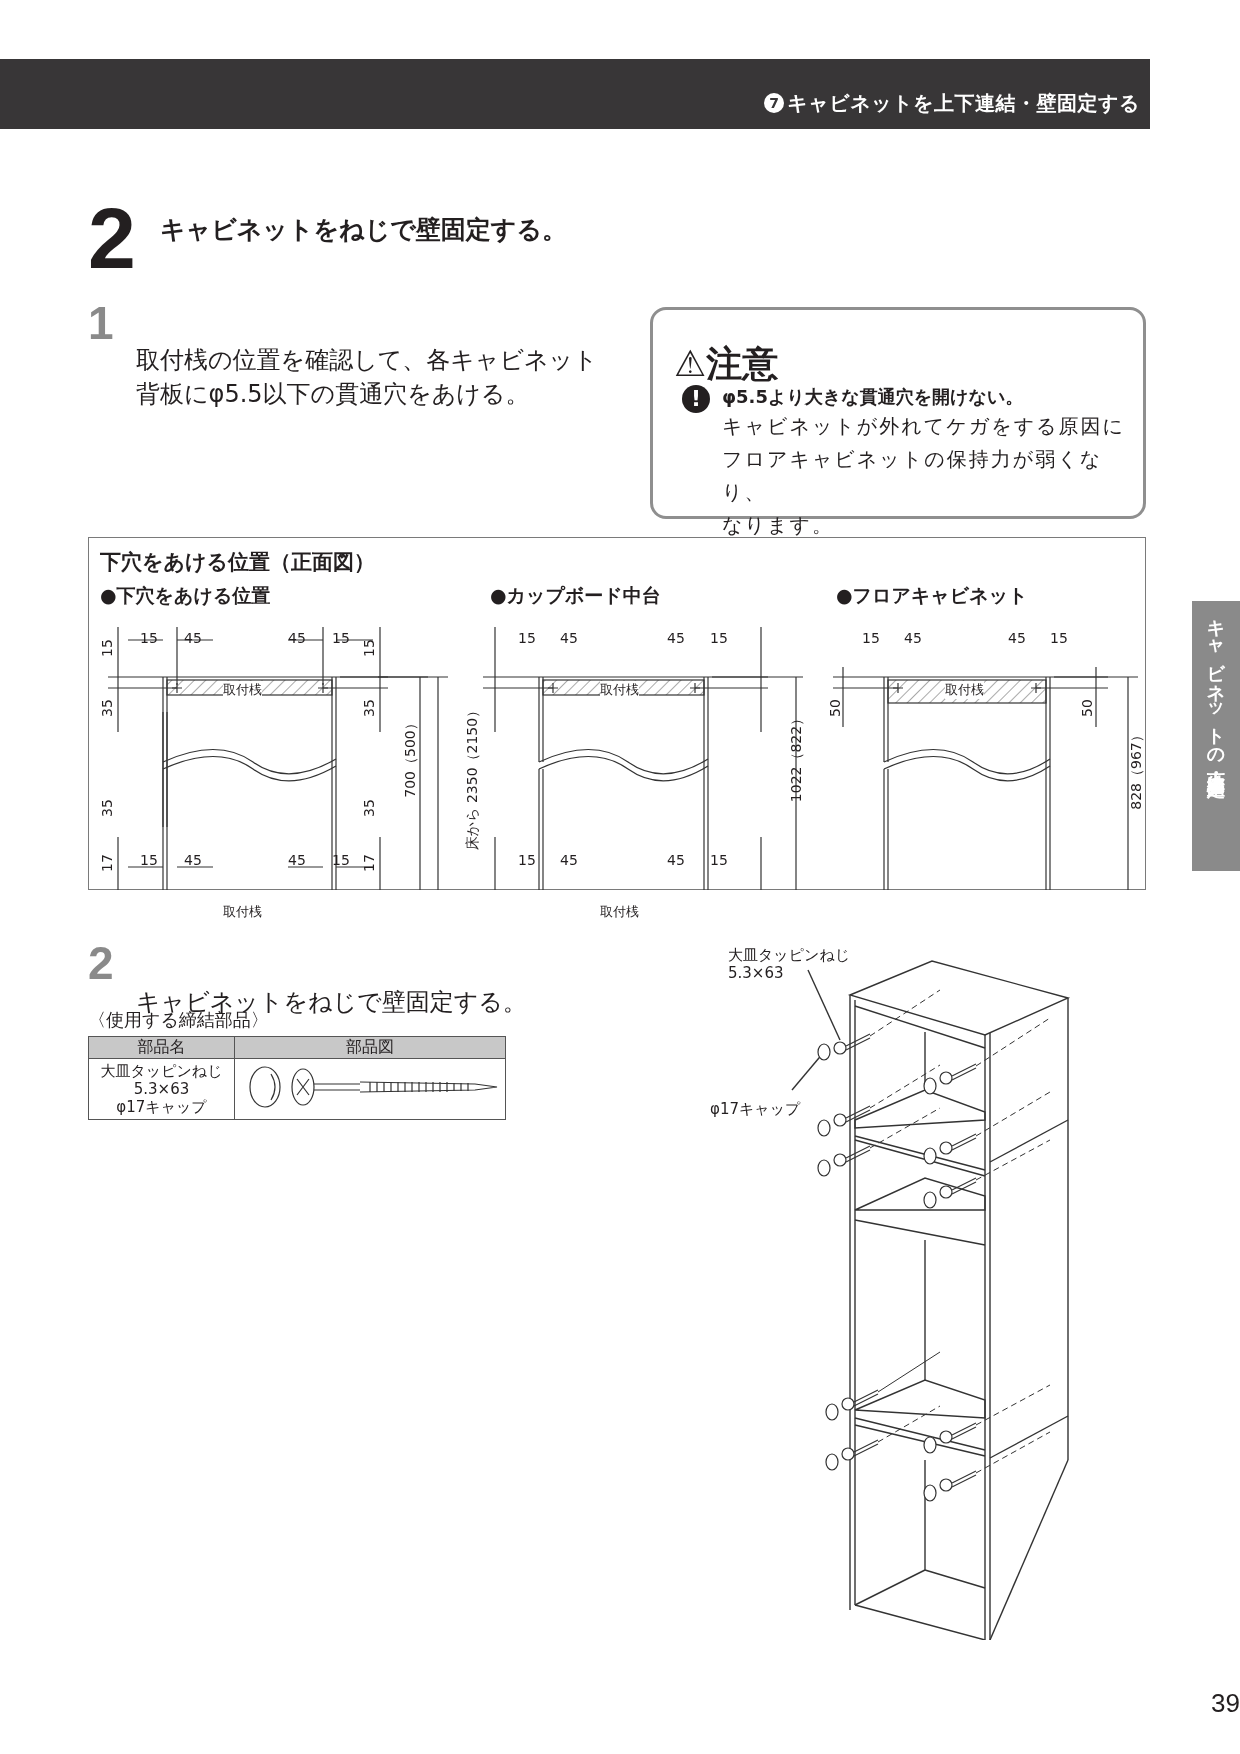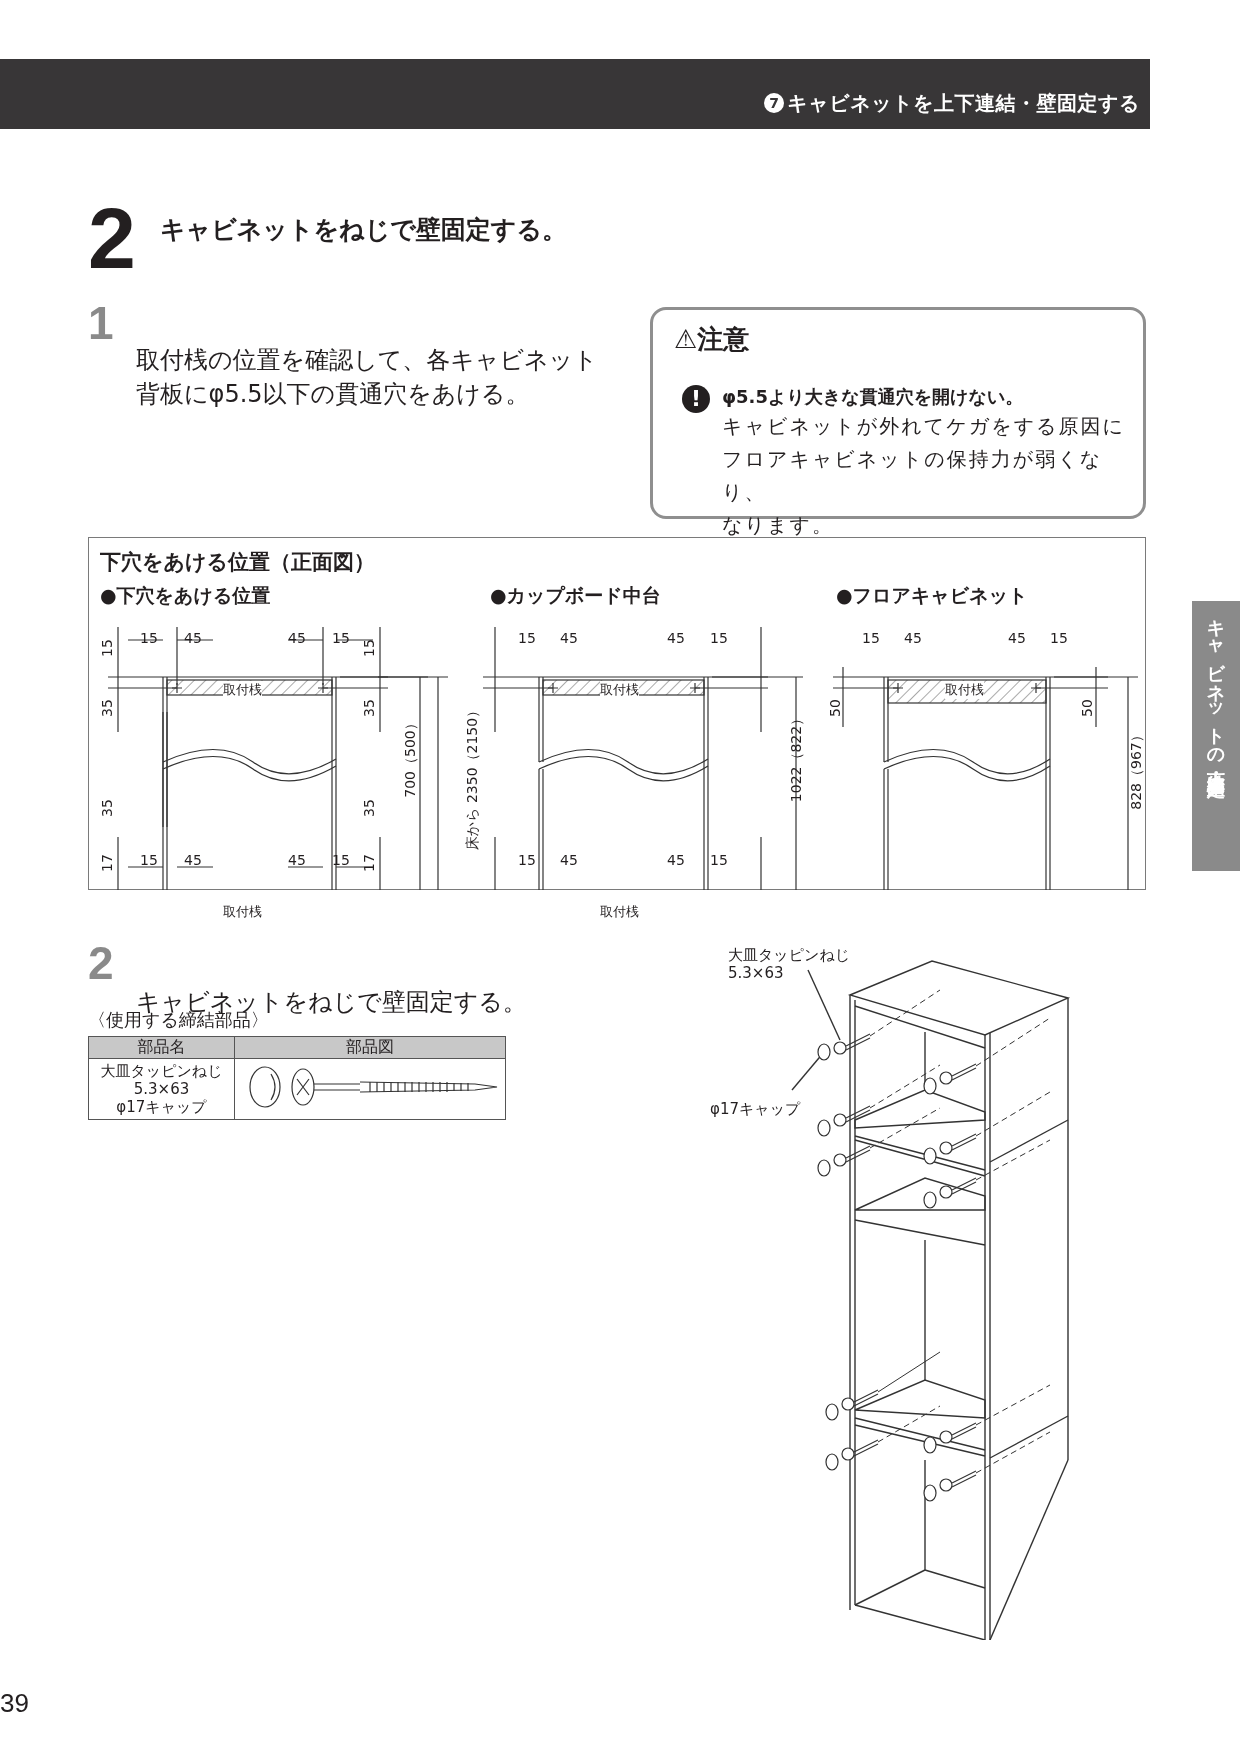--- a/index.html
+++ b/index.html
@@ -21,38 +21,38 @@
   
   .big-num { left:88px; top:195px; font-size:86px; font-weight:bold; line-height:86px; color:#231f20;
              font-family:"Liberation Sans", sans-serif; }
   .section-title { left:160px; top:213px; font-size:25px; font-weight:bold; }
 
   .step-num { font-family:"Liberation Sans", sans-serif; font-weight:bold; color:#8a8a8a; font-size:46px; line-height:46px; }
   .step-text { font-size:24px; line-height:34px;margin-top:41px; }
 
   
   .caution { left:650px; top:307px; width:496px; height:212px; border:3px solid #8f8f8f; border-radius:16px; box-sizing:border-box; }
-  .caution-title { left:674px; top:322px; font-size:26px; font-weight:bold; }
+  .caution-title { left:674px; top:340px; font-size:36px; font-weight:bold; }
   .caution-icon { left:682px; top:385px; width:28px; height:28px; border-radius:50%; background:#231f20; color:#fff;
                   text-align:center; font-weight:bold; font-size:22px; line-height:28px; }
   .caution-bold { left:722px; top:385px; font-size:18px; font-weight:bold; }
   .caution-body { left:722px; top:410px; font-size:20px; line-height:33px; letter-spacing:2px; width:420px; }
 
   
   .diagram-frame { left:88px; top:537px; width:1058px; height:353px; border:1.5px solid #7a7a7a; box-sizing:border-box; }
   .diagram-title { left:100px; top:548px; font-size:21px; font-weight:bold; }
   .diagram-sub { font-size:19px; font-weight:bold; top:583px; }
   .diagram-svg { left:88px; top:537px; }
 
   
   .parts-label { left:88px; top:1008px; font-size:18px; }
   table.parts { position:absolute; left:88px; top:1036px; width:418px; border-collapse:collapse; font-size:15px; }
   table.parts th { background:#c8c8c8; font-weight:normal; border:1.5px solid #555; height:20px; padding:0; font-size:16px; }
   table.parts td { border:1.5px solid #555; text-align:center; padding:1px 0; line-height:18px; vertical-align:middle; }
-  .page-num { left:0; width:1240px; top:1688px; text-align:left; font-size:26px; font-family:"Liberation Sans", sans-serif; }
+  .page-num { left:0; width:1240px; top:1688px; text-align:right; font-size:26px; font-family:"Liberation Sans", sans-serif; }
 
   .callout { font-size:15px; line-height:18px; }
 </style>
 </head>
 <body>
 
 <div class="abs header-band"></div>
 <div class="abs header-title">
   <span class="num">7</span><span>キャビネットを上下連結・壁固定する</span>
 </div>

